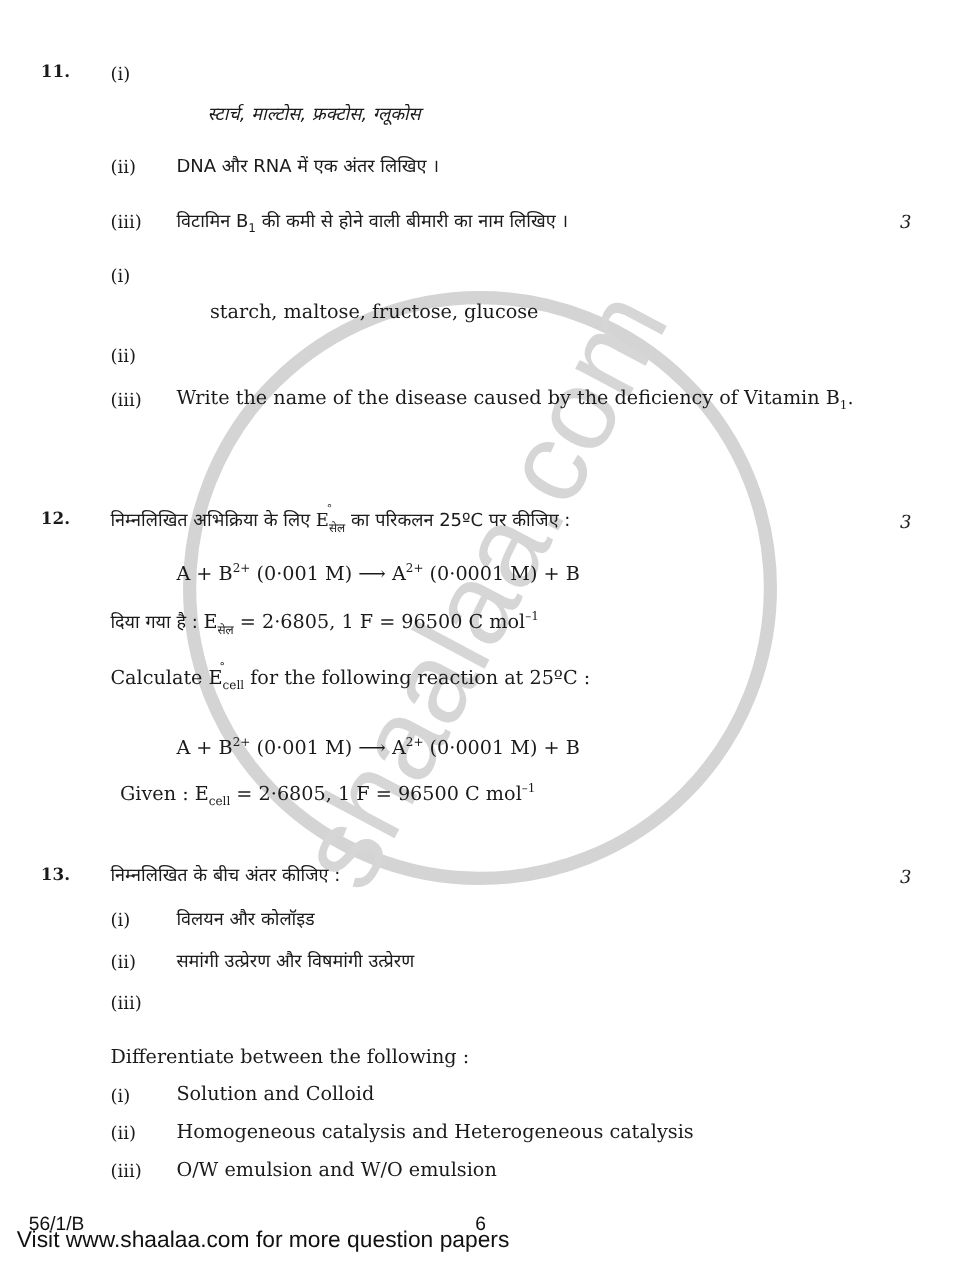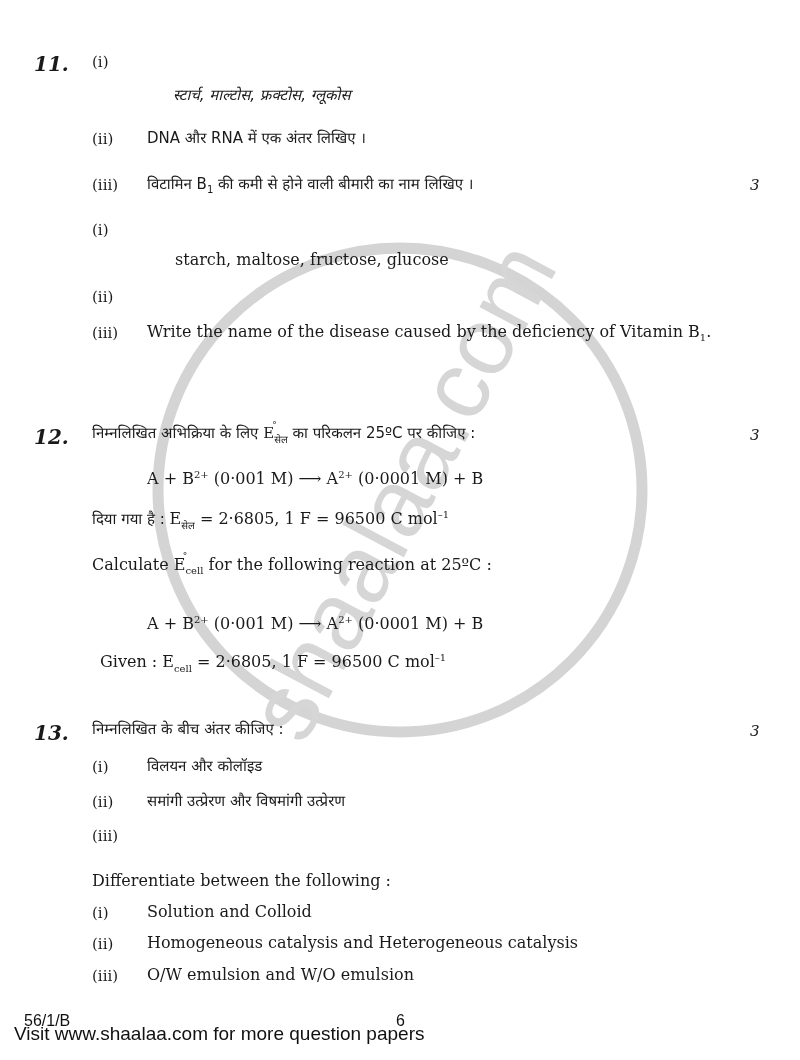--- a/index.html
+++ b/index.html
@@ -7,21 +7,21 @@
       width: 800px; height: 1060px; position: relative; overflow: hidden;
       font-family: "DejaVu Serif", "Liberation Serif", serif;
       color: #1a1a1a;
     }
     .page { position: absolute; left: 0; top: 0; width: 800px; height: 1060px; }
     .watermark {
       position: absolute; left: 150px; top: 240px; width: 500px; height: 500px;
       pointer-events: none; z-index: 0;
     }
     .line { position: absolute; font-size: 16px; line-height: 20px; white-space: nowrap; z-index: 1; }
-    .qnum { position: absolute; font-weight: bold; font-size: 20px; z-index: 1; font-style: italic; }
+    .qnum { position: absolute; font-weight: bold; font-size: 14px; z-index: 1; }
     .roman { position: absolute; font-size: 15px; z-index: 1; }
     .marks { position: absolute; left: 750px; font-style: italic; font-size: 15px; z-index: 1; }
     .hi { font-family: "DejaVu Sans", "Liberation Sans", sans-serif; font-size: 15px; }
     sub, sup { font-size: 10px; }
     .sub-hi { font-family: "DejaVu Sans", sans-serif; font-size: 10px; vertical-align: -5px; }
     .eo { position: relative; }
     .eo .deg { position: absolute; left: 9px; top: -9px; font-size: 9px; }
     .justify { position: absolute; left: 147px; width: 573px; font-size: 16px; line-height: 22px; text-align: justify; text-align-last: left; z-index: 1; }
     .footer-code { position: absolute; left: 24px; top: 1012px; font-family: "Liberation Sans", sans-serif; font-size: 16px; color: #111; z-index: 2; }
     .footer-page { position: absolute; left: 396px; top: 1012px; font-family: "Liberation Sans", sans-serif; font-size: 16px; color: #111; z-index: 2; }

